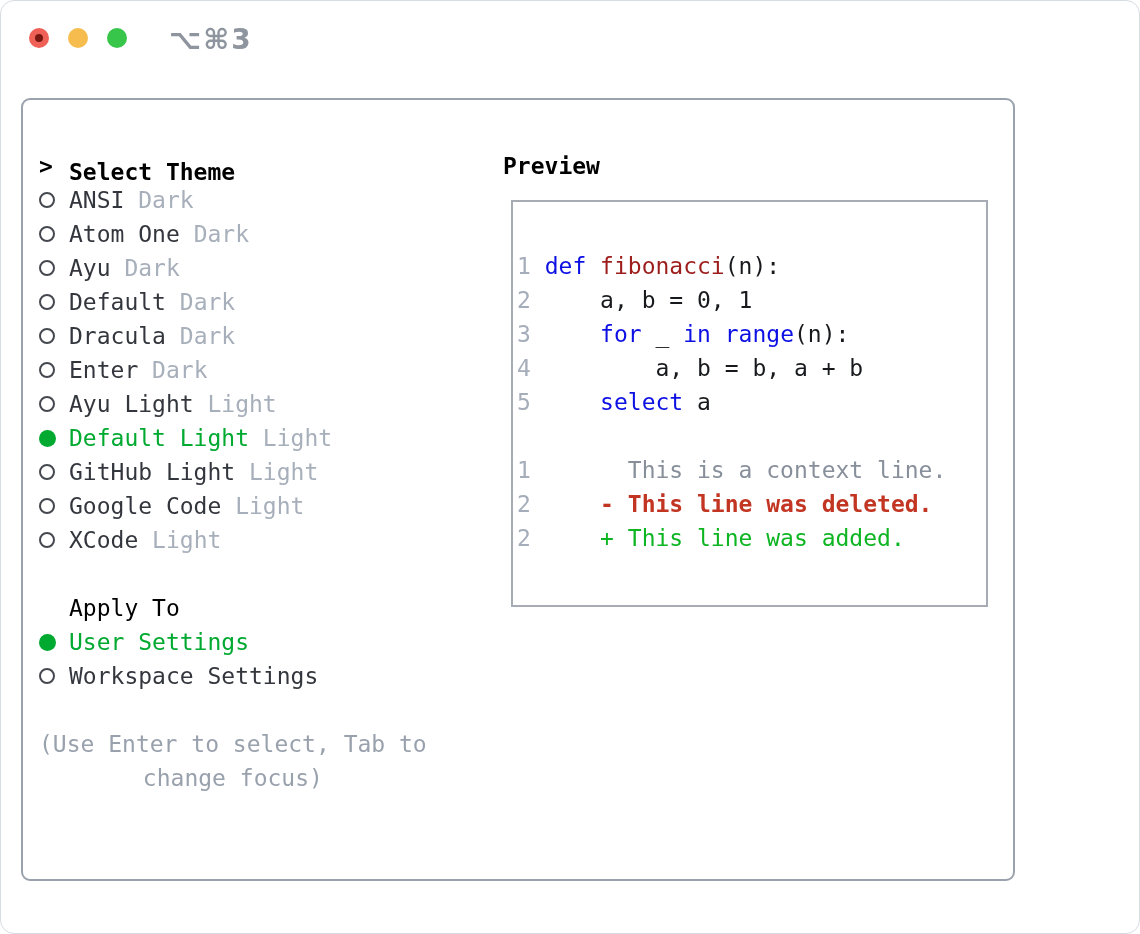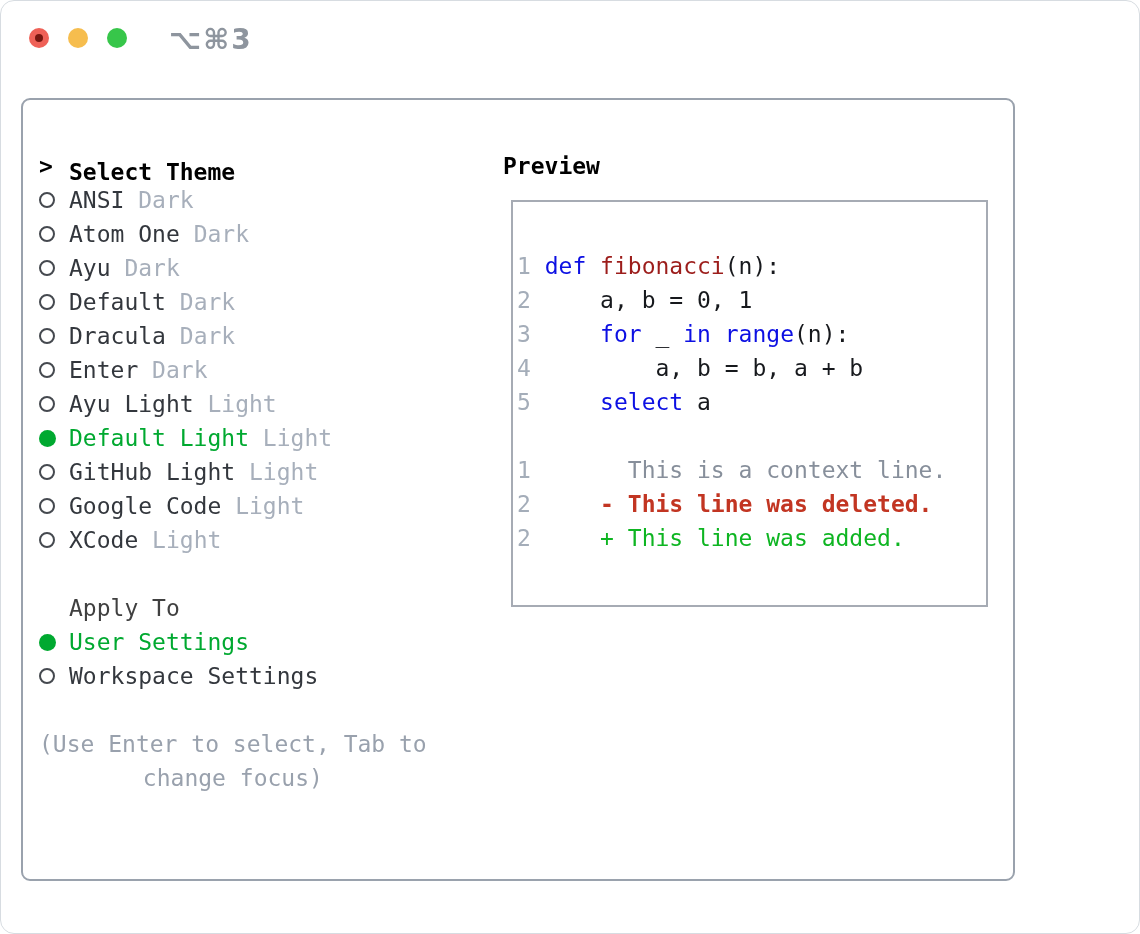--- a/index.html
+++ b/index.html
@@ -40,21 +40,21 @@
     position: absolute; left: 16px; top: 49px;
     font-size: 23px; line-height: 34px;
     color: var(--item-text);
   }
   .row { display: flex; height: 34px; align-items: center; }
   .bullet { width: 30px; flex: none; display: flex; align-items: center; }
   .dot { width: 12px; height: 12px; border: 2px solid var(--radio-ring); border-radius: 50%; }
   .dot.on { width: 17px; height: 17px; border: none; background: var(--green-selected); }
   .prompt { font-weight: bold; color: #000000; }
   .hdr { font-weight: bold; color: #000000; white-space: pre; margin-top: 12px; }
-  .subhdr { color: #404040; white-space: pre; }
+  .subhdr { color: #000000; white-space: pre; }
   .lbl { white-space: pre; }
   .variant { color: var(--muted); }
   .sel { color: var(--green-selected); }
   .spacer { height: 34px; }
   .hint-line { height: 34px; line-height: 34px; color: var(--hint); white-space: pre; text-align: center; }
   .preview-title {
     position: absolute; left: 480px; top: 49px;
     height: 34px; line-height: 34px;
     font-size: 23px; font-weight: bold; color: #000000; white-space: pre;
   }

